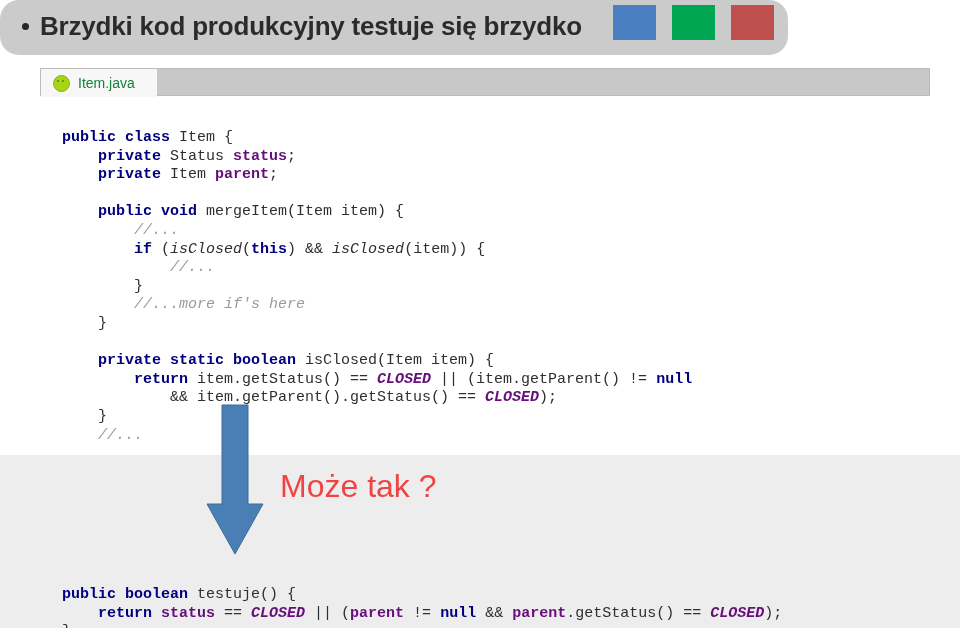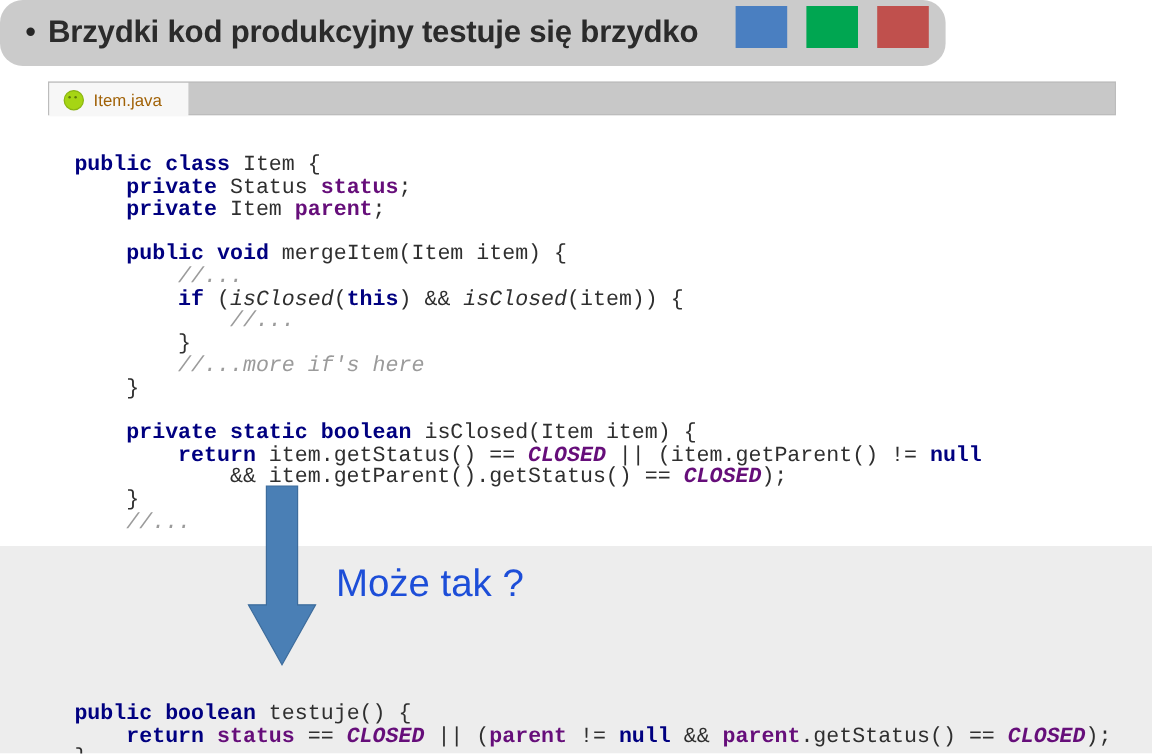--- a/index.html
+++ b/index.html
@@ -97,39 +97,39 @@
     position: absolute;
     width: 2px; height: 2px;
     background: #5d7a0a;
     border-radius: 50%;
     top: 4px;
   }
   #tab-icon::before { left: 3px; }
   #tab-icon::after  { left: 8px; }
   #tab-label {
     font-size: 14px;
-    color: #a16207;
+    color: #15803d;
     white-space: nowrap;
   }
 
   
   #lower-band {
     position: absolute;
     left: 0;
     top: 455px;
     width: 960px;
     height: 173px;
     background: #ededed;
   }
 
   
   .code-block {
     position: absolute;
     font-family: "Liberation Mono", "DejaVu Sans Mono", monospace;
-    font-size: 18px;
+    font-size: 15px;
     line-height: 18.6px;
     white-space: pre;
     color: #2f2f2f;
     margin-top: 16px;
   }
   #code-top {
     left: 62px;
     top: 113px;
   }
   #code-bottom {
@@ -202,17 +202,17 @@
 <span><span class="plain">    </span><span class="kw">private </span><span class="kw">static </span><span class="kw">boolean </span><span class="plain">isClosed(Item item) {</span></span>
 <span><span class="plain">        </span><span class="kw">return </span><span class="plain">item.getStatus() == </span><span class="stat">CLOSED</span><span class="plain"> || (item.getParent() != </span><span class="kw">null</span></span>
 <span><span class="plain">            &amp;&amp; item.getParent().getStatus() == </span><span class="stat">CLOSED</span><span class="plain">);</span></span>
 <span><span class="plain">    }</span></span>
 <span><span class="plain">    </span><span class="cmt">//...</span></span></pre>
 
 <svg id="down-arrow" viewBox="0 0 58 152">
   <polygon points="16,1 42,1 42,100 57,100 29,150 1,100 16,100" fill="#4a7fb5" stroke="#3d6c9c" stroke-width="1"></polygon>
 </svg>
 
-<div id="maybe-text" style="color: #1d4ed8;">Może tak ?</div>
+<div id="maybe-text" style="color: #ef4444;">Może tak ?</div>
 
 <pre class="code-block" id="code-bottom"><span><span class="kw">public </span><span class="kw">boolean </span><span class="plain">testuje() {</span></span>
 <span><span class="plain">    </span><span class="kw">return </span><span class="field">status</span><span class="plain"> == </span><span class="stat">CLOSED</span><span class="plain"> || (</span><span class="field">parent</span><span class="plain"> != </span><span class="kw">null</span><span class="plain"> &amp;&amp; </span><span class="field">parent</span><span class="plain">.getStatus() == </span><span class="stat">CLOSED</span><span class="plain">);</span></span>
 <span><span class="plain">}</span></span></pre>
 
 </body></html>

